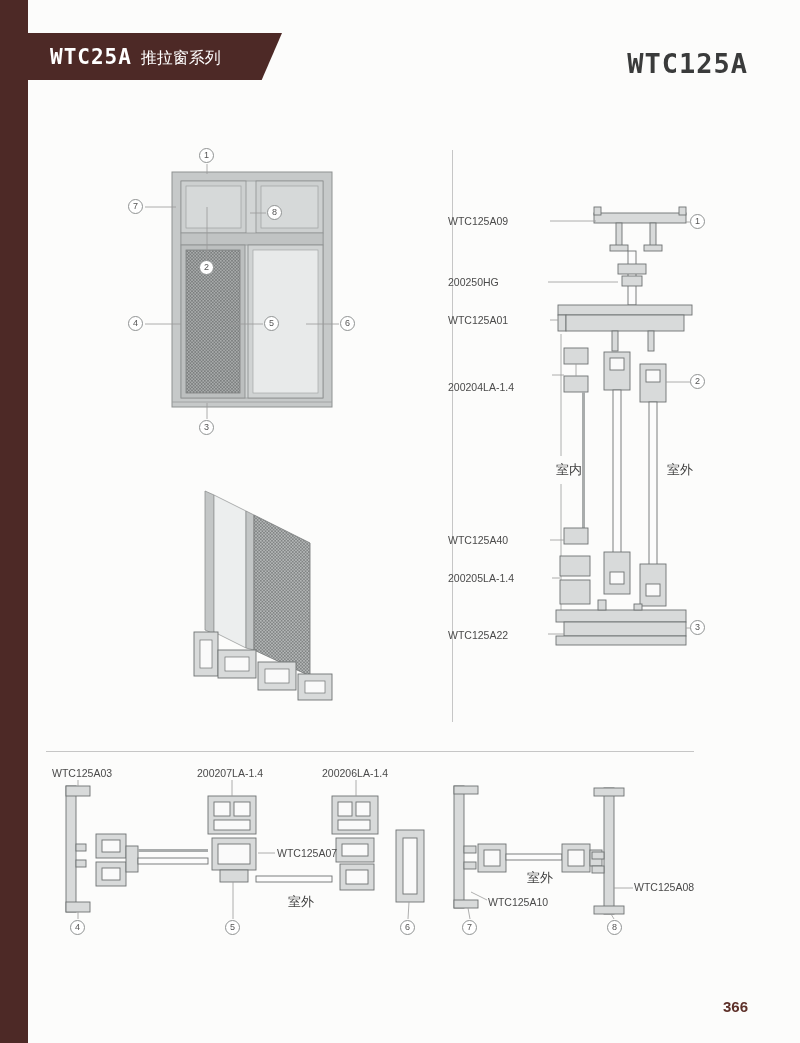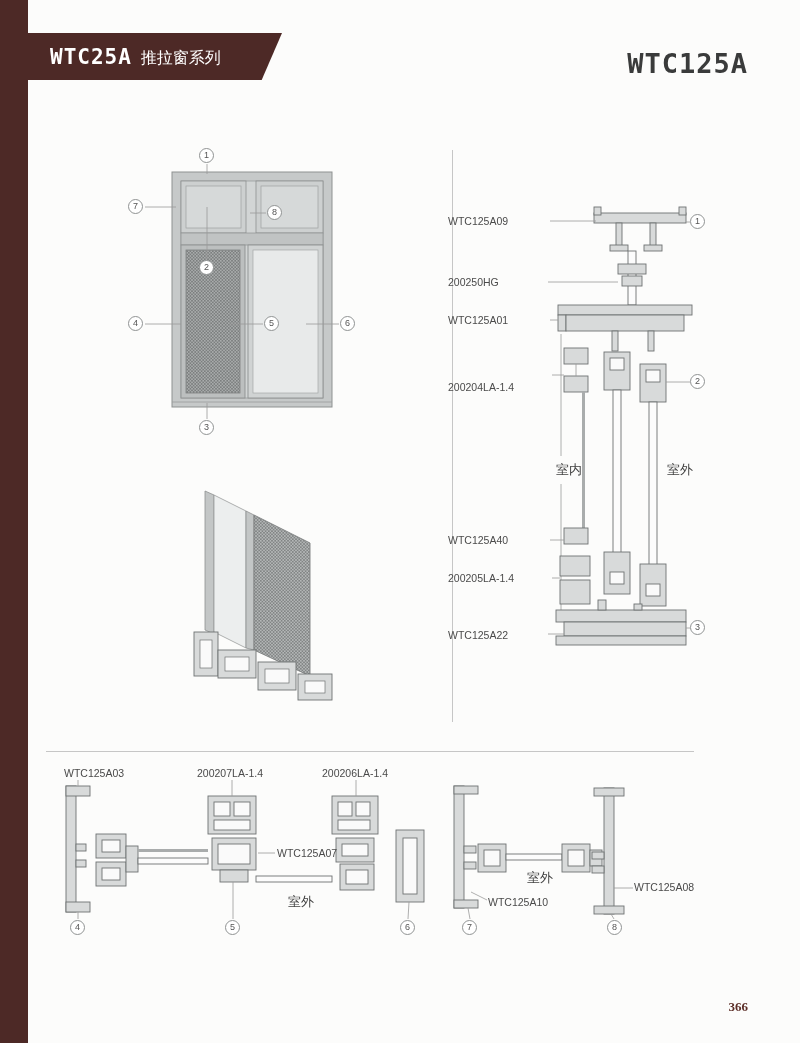--- a/index.html
+++ b/index.html
@@ -12,22 +12,22 @@
   .banner .code { font-family:"DejaVu Sans Mono", monospace; font-weight:bold; font-size:21px; letter-spacing:1px; }
   .banner .name { font-size:16px; margin-left:9px; padding-top:4px; }
   .model { position:absolute; right:52px; top:48px; font-family:"DejaVu Sans Mono", monospace;
            font-weight:bold; font-size:27px; letter-spacing:1px; color:#3a3b3b; }
   svg.art { position:absolute; left:0; top:0; }
   .lbl { position:absolute; font-size:10.5px; color:#4a4a4a; white-space:nowrap; line-height:12px; }
   .lbl.ra { text-align:left; }
   .cjk { font-size:13px; color:#3f3f3f; }
   .co { position:absolute; width:15px; height:15px; border:1px solid #909393; border-radius:50%;
         background:#ffffff; color:#555555; font-size:9px; line-height:13px; text-align:center; }
-  .pagenum { position:absolute; right:52px; bottom:28px; font-family:Liberation Serif, serif;
-             font-weight:bold; font-size:13px; color:#5d2f28; }
+  .pagenum { position:absolute; right:52px; bottom:28px; font-family:Liberation Sans, sans-serif;
+             font-weight:bold; font-size:15px; color:#5d2f28; }
 </style>
 </head>
 <body>
 
 <div class="page">
 
   <div class="sidebar"></div>
 
   <div class="banner">
     <span class="code">WTC25A</span>
@@ -222,21 +222,21 @@
   <div class="lbl ra" style="top:215px; right:252px; width:100px;">WTC125A09</div>
   <div class="lbl ra" style="top:276px; right:252px; width:100px;">200250HG</div>
   <div class="lbl ra" style="top:314px; right:252px; width:100px;">WTC125A01</div>
   <div class="lbl ra" style="top:381px; right:252px; width:100px;">200204LA-1.4</div>
   <div class="lbl ra" style="top:534px; right:252px; width:100px;">WTC125A40</div>
   <div class="lbl ra" style="top:572px; right:252px; width:100px;">200205LA-1.4</div>
   <div class="lbl ra" style="top:629px; right:252px; width:100px;">WTC125A22</div>
   <div class="lbl cjk" style="left:556px; top:464px;">室内</div>
   <div class="lbl cjk" style="left:667px; top:464px;">室外</div>
 
-  <div class="lbl" style="left:64px; top:767px;">WTC125A03</div>
+  <div class="lbl" style="left:52px; top:767px;">WTC125A03</div>
   <div class="lbl" style="left:197px; top:767px;">200207LA-1.4</div>
   <div class="lbl" style="left:322px; top:767px;">200206LA-1.4</div>
   <div class="lbl" style="left:277px; top:847px;text-align:right;">WTC125A07</div>
   <div class="lbl cjk" style="left:288px; top:896px;">室外</div>
 
   <div class="lbl cjk" style="left:527px; top:872px;">室外</div>
   <div class="lbl" style="left:488px; top:896px;">WTC125A10</div>
   <div class="lbl" style="left:634px; top:881px;">WTC125A08</div>
 
   <div class="co" style="left:199px; top:148px;">1</div>

